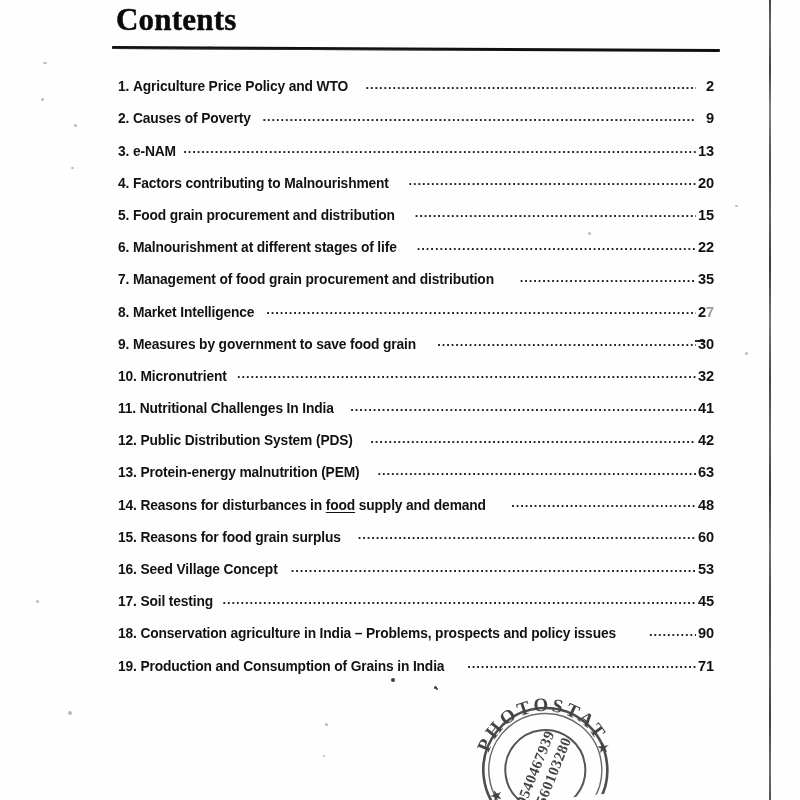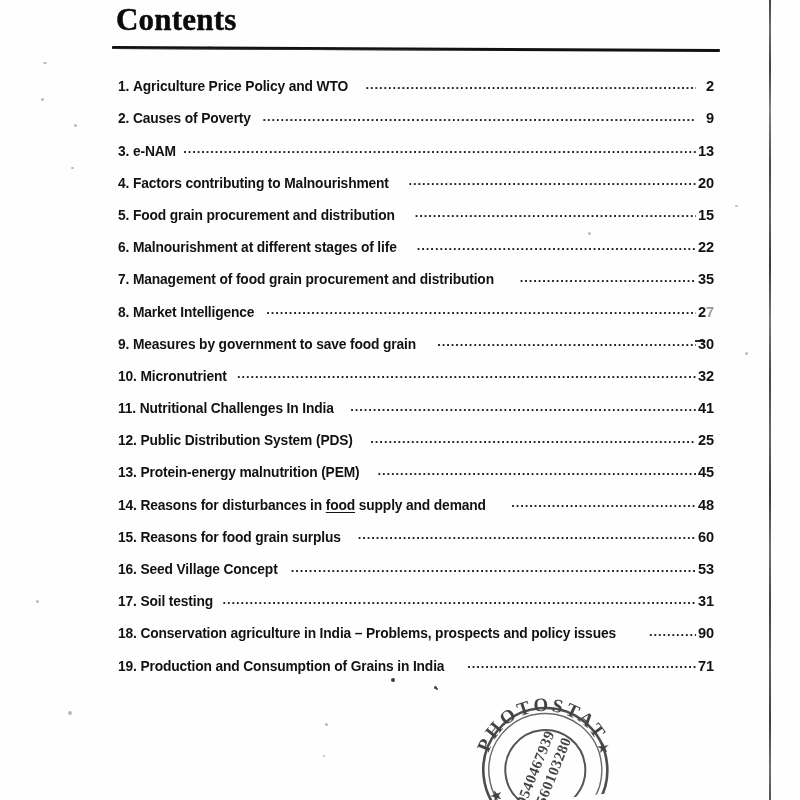--- a/index.html
+++ b/index.html
@@ -239,46 +239,46 @@
         <span class="toc-page">32</span>
       </div>
       <div class="toc-row">
         <span class="toc-label"><span>11.</span>&nbsp;<span>Nutritional Challenges In India</span>&nbsp;</span>
         <span class="toc-leader">............................................................................................................................................................................................................................</span>
         <span class="toc-page">41</span>
       </div>
       <div class="toc-row">
         <span class="toc-label"><span>12.</span>&nbsp;<span>Public Distribution System (PDS)</span>&nbsp;</span>
         <span class="toc-leader">............................................................................................................................................................................................................................</span>
-        <span class="toc-page">25</span>
+        <span class="toc-page">42</span>
       </div>
       <div class="toc-row">
         <span class="toc-label"><span>13.</span>&nbsp;<span>Protein-energy malnutrition (PEM)</span>&nbsp;</span>
         <span class="toc-leader">............................................................................................................................................................................................................................</span>
+        <span class="toc-page">63</span>
+      </div>
+      <div class="toc-row">
+        <span class="toc-label"><span>14.</span>&nbsp;<span>Reasons for disturbances in <span class="ul">food</span> supply and demand</span>&nbsp;</span>
+        <span class="toc-leader">............................................................................................................................................................................................................................</span>
+        <span class="toc-page">48</span>
+      </div>
+      <div class="toc-row">
+        <span class="toc-label"><span>15.</span>&nbsp;<span>Reasons for food grain surplus</span>&nbsp;</span>
+        <span class="toc-leader">............................................................................................................................................................................................................................</span>
+        <span class="toc-page">60</span>
+      </div>
+      <div class="toc-row">
+        <span class="toc-label"><span>16.</span>&nbsp;<span>Seed Village Concept</span>&nbsp;</span>
+        <span class="toc-leader">............................................................................................................................................................................................................................</span>
+        <span class="toc-page">53</span>
+      </div>
+      <div class="toc-row">
+        <span class="toc-label"><span>17.</span>&nbsp;<span>Soil testing</span>&nbsp;</span>
+        <span class="toc-leader">............................................................................................................................................................................................................................</span>
         <span class="toc-page">45</span>
-      </div>
-      <div class="toc-row">
-        <span class="toc-label"><span>14.</span>&nbsp;<span>Reasons for disturbances in <span class="ul">food</span> supply and demand</span>&nbsp;</span>
-        <span class="toc-leader">............................................................................................................................................................................................................................</span>
-        <span class="toc-page">48</span>
-      </div>
-      <div class="toc-row">
-        <span class="toc-label"><span>15.</span>&nbsp;<span>Reasons for food grain surplus</span>&nbsp;</span>
-        <span class="toc-leader">............................................................................................................................................................................................................................</span>
-        <span class="toc-page">60</span>
-      </div>
-      <div class="toc-row">
-        <span class="toc-label"><span>16.</span>&nbsp;<span>Seed Village Concept</span>&nbsp;</span>
-        <span class="toc-leader">............................................................................................................................................................................................................................</span>
-        <span class="toc-page">53</span>
-      </div>
-      <div class="toc-row">
-        <span class="toc-label"><span>17.</span>&nbsp;<span>Soil testing</span>&nbsp;</span>
-        <span class="toc-leader">............................................................................................................................................................................................................................</span>
-        <span class="toc-page">31</span>
       </div>
       <div class="toc-row">
         <span class="toc-label"><span>18.</span>&nbsp;<span>Conservation agriculture in India – Problems, prospects and policy issues</span>&nbsp;</span>
         <span class="toc-leader">............................................................................................................................................................................................................................</span>
         <span class="toc-page">90</span>
       </div>
       <div class="toc-row">
         <span class="toc-label"><span>19.</span>&nbsp;<span>Production and Consumption of Grains in India</span>&nbsp;</span>
         <span class="toc-leader">............................................................................................................................................................................................................................</span>
         <span class="toc-page">71</span>

